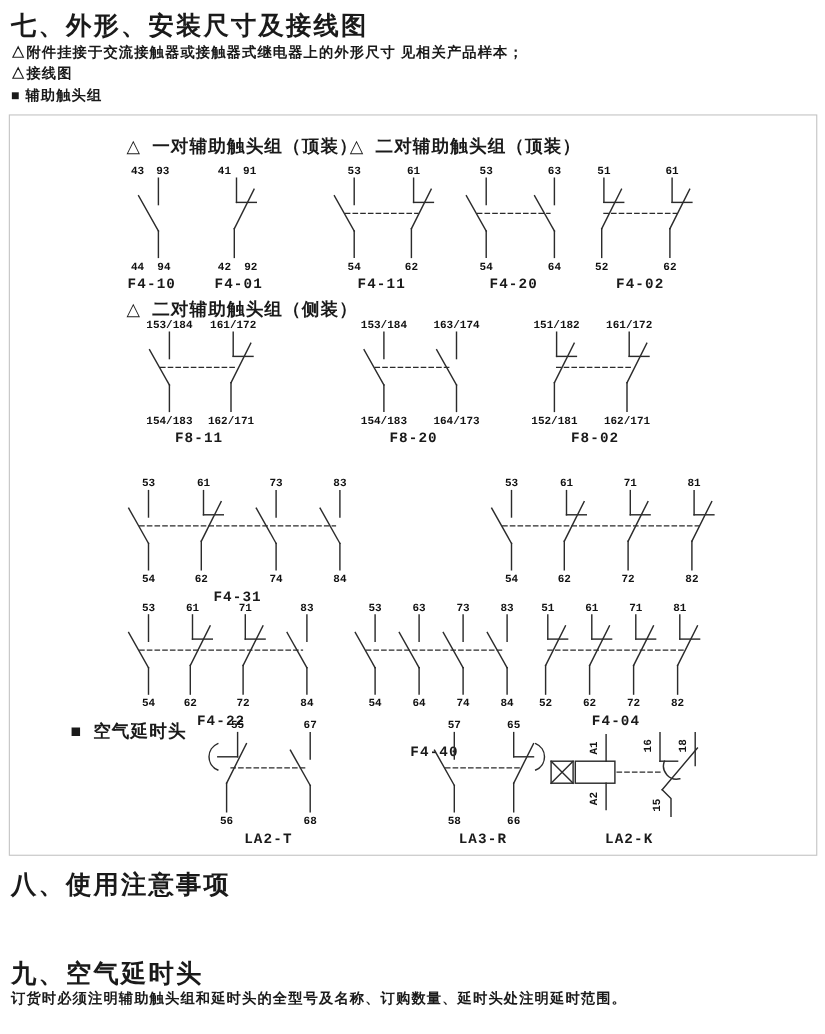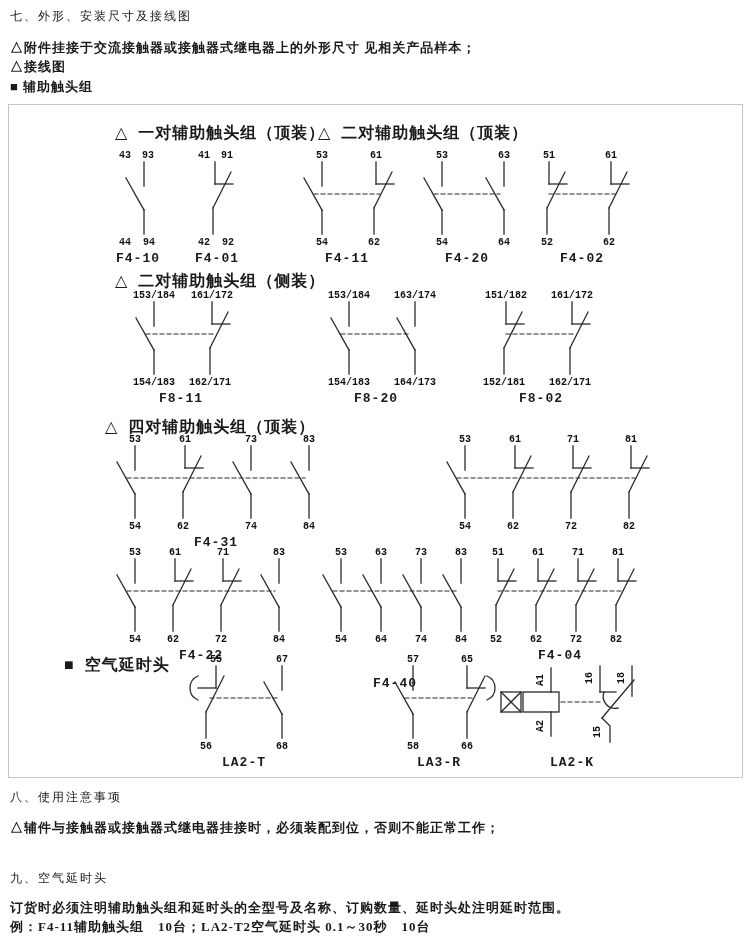--- a/index.html
+++ b/index.html
@@ -1,19 +1,19 @@
 <!DOCTYPE html>
 <html><head>
 <meta charset="utf-8">
 <style>
   html,body{margin:0;padding:0;background:#ffffff;}
   #page{position:relative;width:750px;height:940px;background:#ffffff;overflow:hidden;
         font-family:"Liberation Serif",serif;color:#1a1a1a;}
   .abs{position:absolute;}
-  .h1{font-size:12px;font-weight:400;letter-spacing:2px;text-align:center;}
+  .h1{font-size:23px;font-weight:700;letter-spacing:2px;text-align:center;}
   .body-text{font-size:13px;font-weight:600;letter-spacing:1px;white-space:nowrap;}
   .group-header{font-size:16px;font-weight:700;letter-spacing:1px;white-space:nowrap;}
   .group-header .marker{margin-right:10px;font-weight:400;}
   #panel{position:absolute;left:8px;top:104px;width:733px;height:672px;
          border:1px solid #c4c4c4;background:#ffffff;}
   .model{position:absolute;text-align:center;
          font:700 13px "Liberation Mono",monospace;letter-spacing:1px;color:#1a1a1a;}
   svg{position:absolute;overflow:visible;}
   svg path,svg rect{stroke:#2b2b2b;stroke-width:1.3;fill:none;stroke-linecap:square;}
   svg path.dash{stroke-dasharray:4,3;stroke-width:1.1;}
@@ -33,32 +33,27 @@
 
   <div class="abs group-header" style="left:115px;top:123px;">
     <span class="marker">△</span><span>一对辅助触头组（顶装）</span>
   </div>
   <div class="abs group-header" style="left:318px;top:123px;">
     <span class="marker">△</span><span>二对辅助触头组（顶装）</span>
   </div>
   <div class="abs group-header" style="left:115px;top:271px;">
     <span class="marker">△</span><span>二对辅助触头组（侧装）</span>
   </div>
-  <div class="abs group-header" style="left:105px;top:417px;">
-    <span class="marker">△</span><span>四对辅助触头组（顶装）</span>
-  </div>
   <div class="abs group-header" style="left:64px;top:655px;">
     <span class="marker">■</span><span>空气延时头</span>
   </div>
 
   <div class="abs h1" style="left:10px;top:789px;">八、使用注意事项</div>
-  <div class="abs body-text" style="left:10px;top:819px;">△辅件与接触器或接触器式继电器挂接时，必须装配到位，否则不能正常工作；</div>
   <div class="abs h1" style="left:10px;top:870px;">九、空气延时头</div>
   <div class="abs body-text" style="left:10px;top:899px;">订货时必须注明辅助触头组和延时头的全型号及名称、订购数量、延时头处注明延时范围。</div>
-  <div class="abs body-text" style="left:10px;top:918px;">例：F4-11辅助触头组　10台；LA2-T2空气延时头 0.1～30秒　10台</div>
 
 <svg width="70" height="102" viewBox="0 0 70 102" style="left: 103px; top: 148px;">
       <path d="M41 14V38"></path>
       <path d="M23 30 L41 62"></path>
       <path d="M41 62V86"></path>
       <text x="22" y="10" text-anchor="middle" class="term">43</text>
       <text x="45" y="10" text-anchor="middle" class="term">93</text>
       <text x="22" y="97" text-anchor="middle" class="term">44</text>
       <text x="46" y="97" text-anchor="middle" class="term">94</text>
     </svg>

